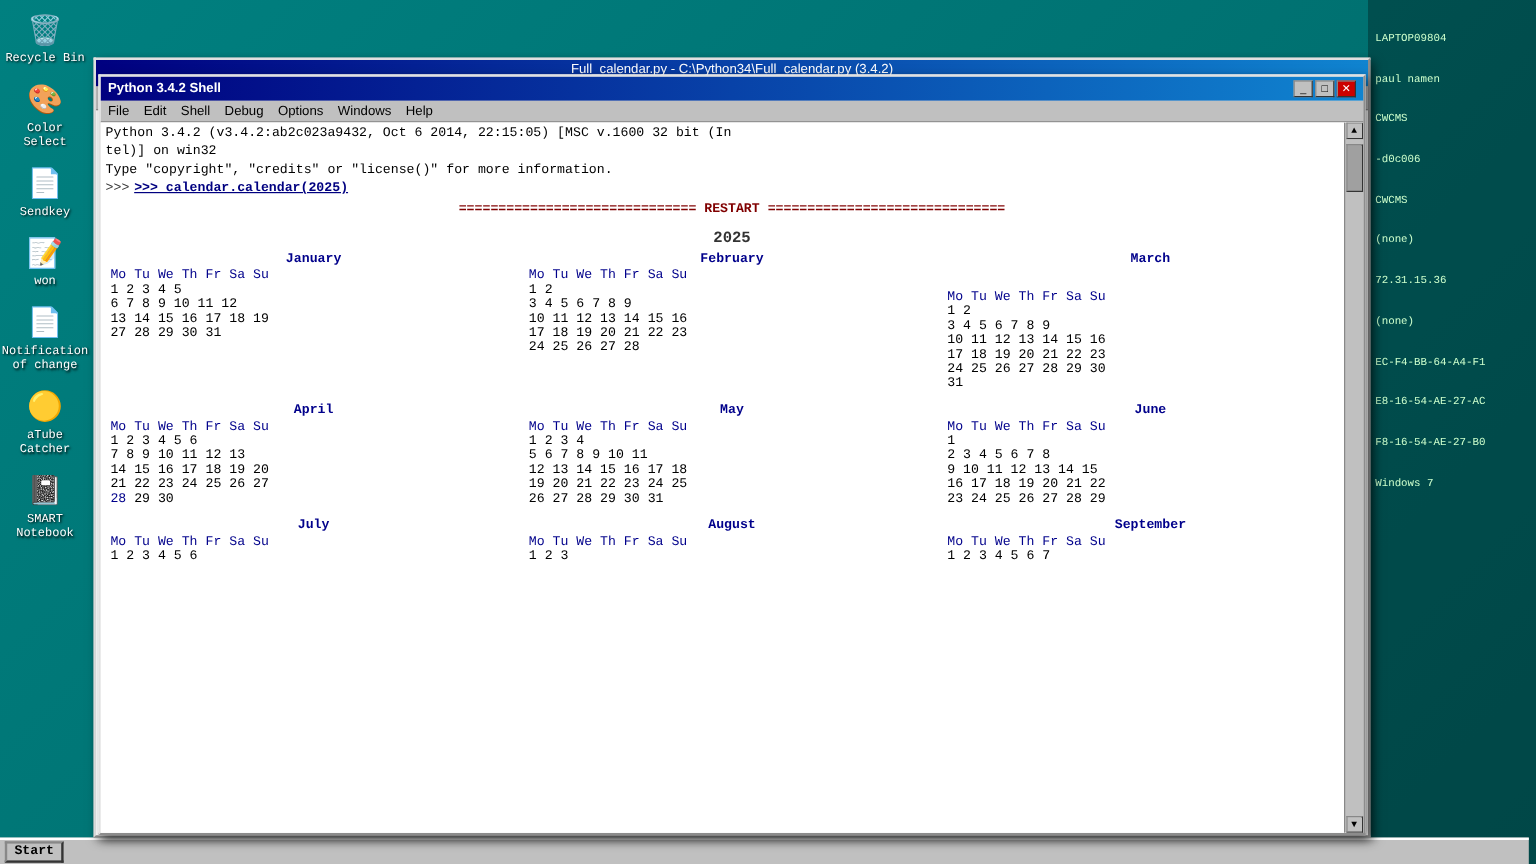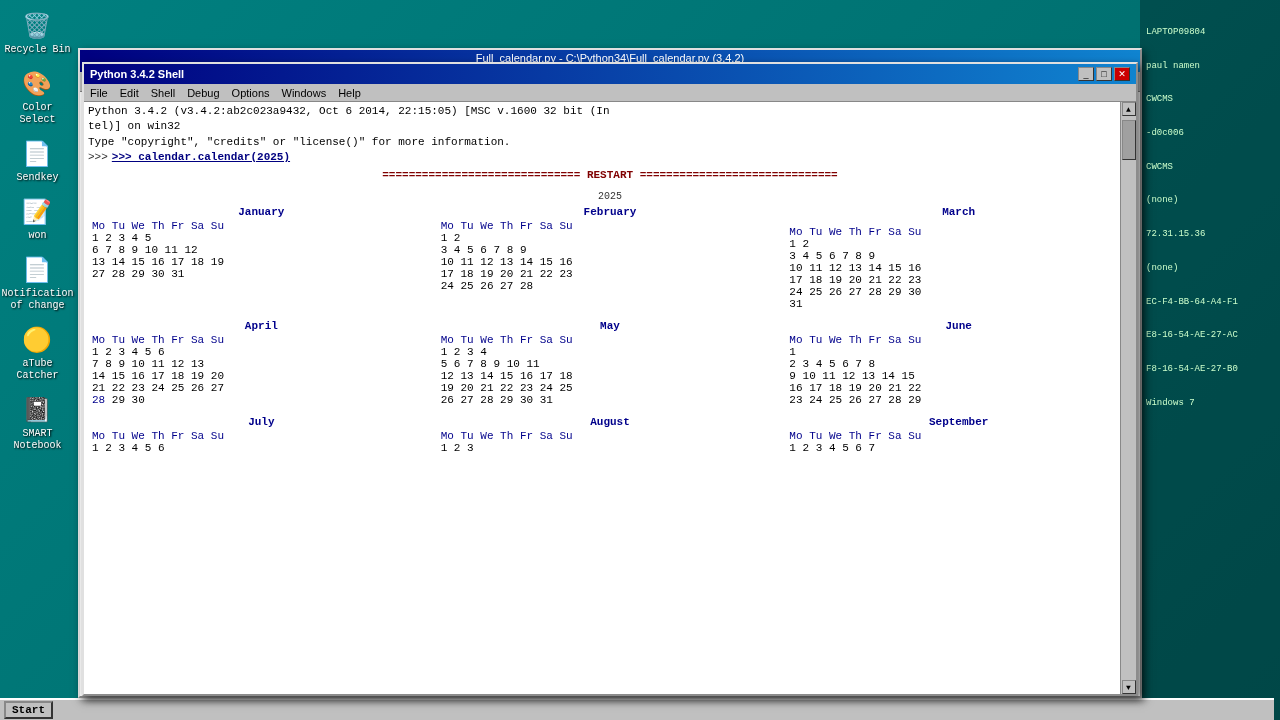--- a/index.html
+++ b/index.html
@@ -225,21 +225,21 @@
         <div style="color:#000;">Type "copyright", "credits" or "license()" for more information.</div>
         <div style="display:flex; align-items:center; gap:4px;">
           <span style="color:#333;">&gt;&gt;&gt; </span>
           <span style="color:#000080; font-weight:bold;text-decoration:underline;">&gt;&gt;&gt; calendar.calendar(2025)</span>
         </div>
         <div style="color:#800000; font-weight:bold; text-align:center; margin:2px 0;">============================== RESTART ==============================</div>
       </div>
 
       <div style="flex:1; overflow-y:auto; padding:0 8px; font-family:'Courier New',monospace; font-size:11px;">
 
-        <div style="text-align:center; font-weight:normal; color:#333; font-size:10px; margin:4px 0;">2025</div>
+        <div style="text-align:center; font-weight:bold; color:#333; font-size:13px; margin:4px 0;">2025</div>
 
         <div style="display:flex; gap:10px; margin-bottom:10px;">
 
           <div style="flex:1;">
             <div style="text-align:center; color:#00008B; font-weight:bold; margin-bottom:2px;">January</div>
             <div style="color:#00008B;">Mo Tu We Th Fr Sa Su</div>
             <div>          1  2  3  4  5</div>
             <div> 6  7  8  9 10 11 12</div>
             <div>13 14 15 16 17 18 19</div>
             <div>27 28 29 30 31</div>
@@ -249,21 +249,21 @@
             <div style="text-align:center; color:#00008B; font-weight:bold; margin-bottom:2px;">February</div>
             <div style="color:#00008B;">Mo Tu We Th Fr Sa Su</div>
             <div>                1  2</div>
             <div> 3  4  5  6  7  8  9</div>
             <div>10 11 12 13 14 15 16</div>
             <div>17 18 19 20 21 22 23</div>
             <div>24 25 26 27 28</div>
           </div>
 
           <div style="flex:1;">
-            <div style="text-align:center; color:#00008B; font-weight:bold; margin-bottom:8px;">March</div>
+            <div style="text-align:center; color:#00008B; font-weight:bold; margin-bottom:20px;">March</div>
             <div style="color:#00008B;">Mo Tu We Th Fr Sa Su</div>
             <div>                1  2</div>
             <div> 3  4  5  6  7  8  9</div>
             <div>10 11 12 13 14 15 16</div>
             <div>17 18 19 20 21 22 23</div>
             <div>24 25 26 27 28 29 30</div>
             <div>31</div>
           </div>
         </div>
 

